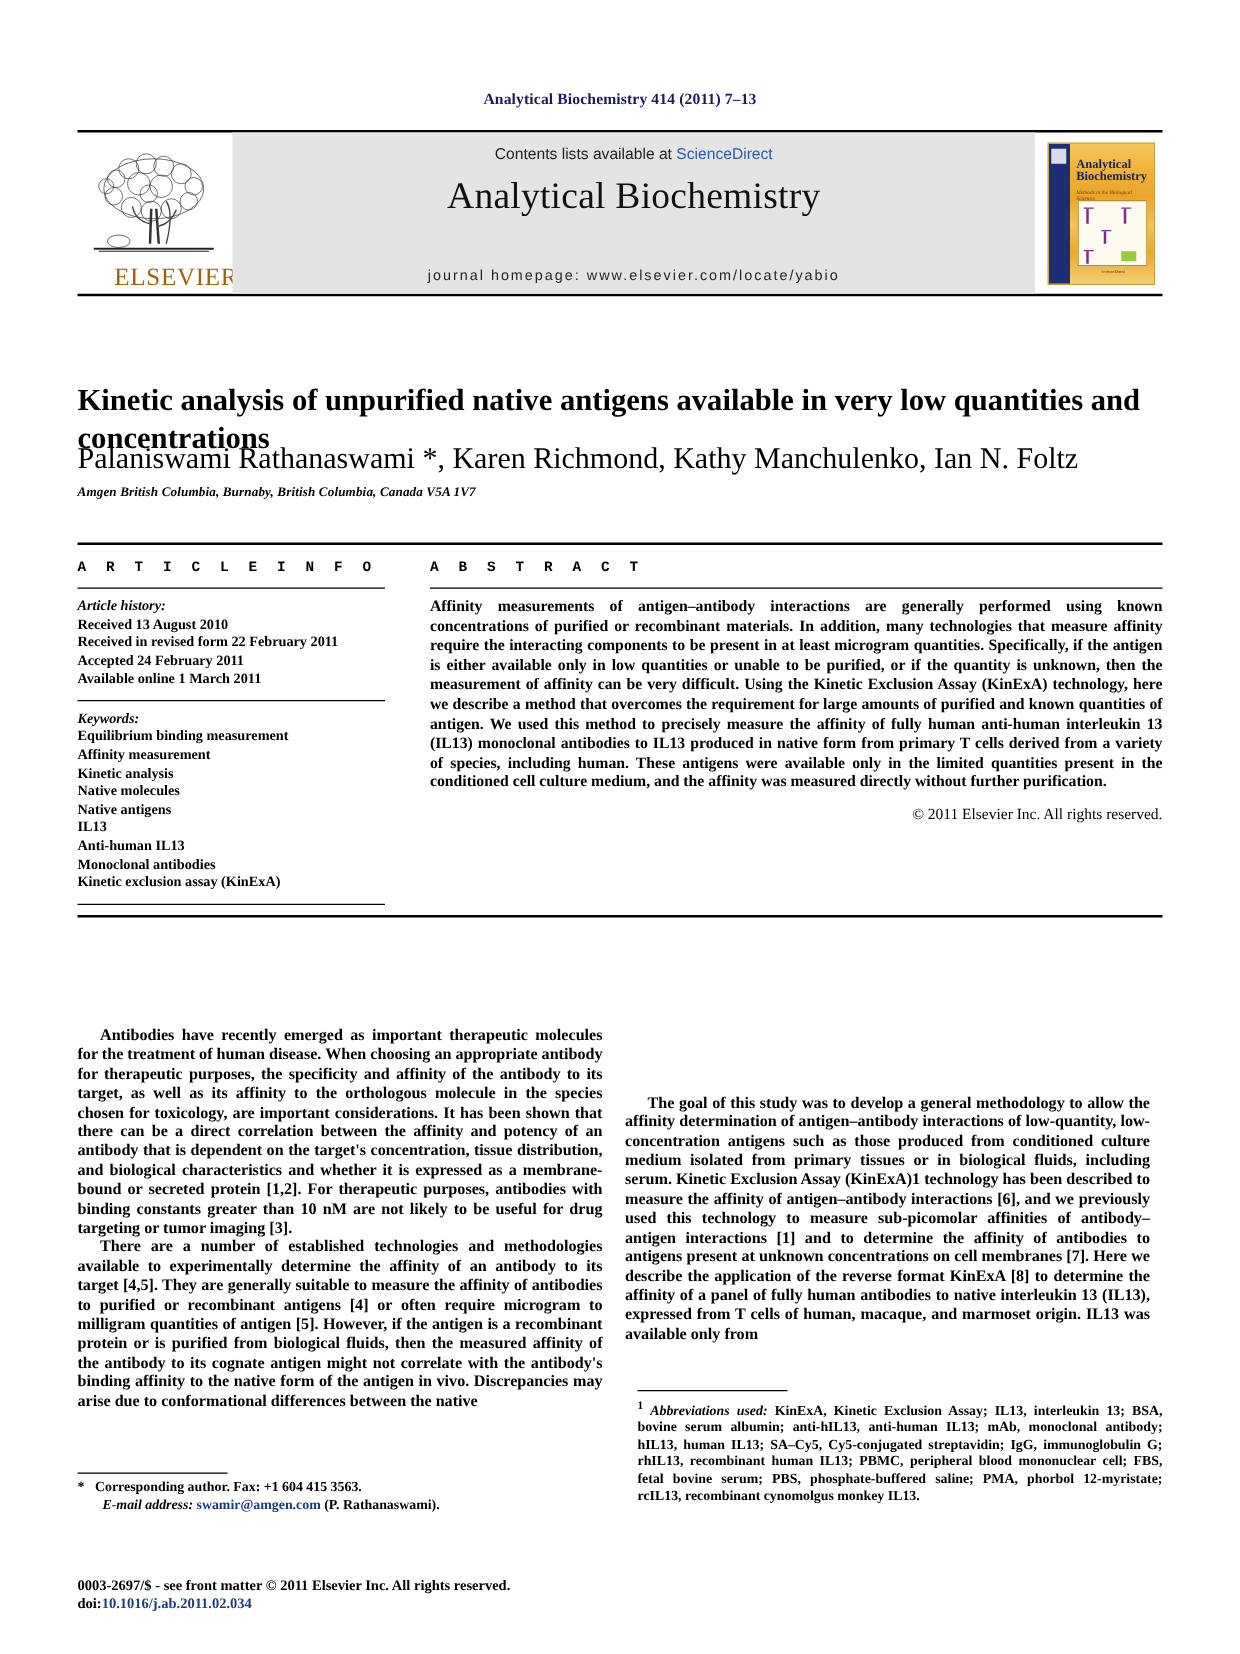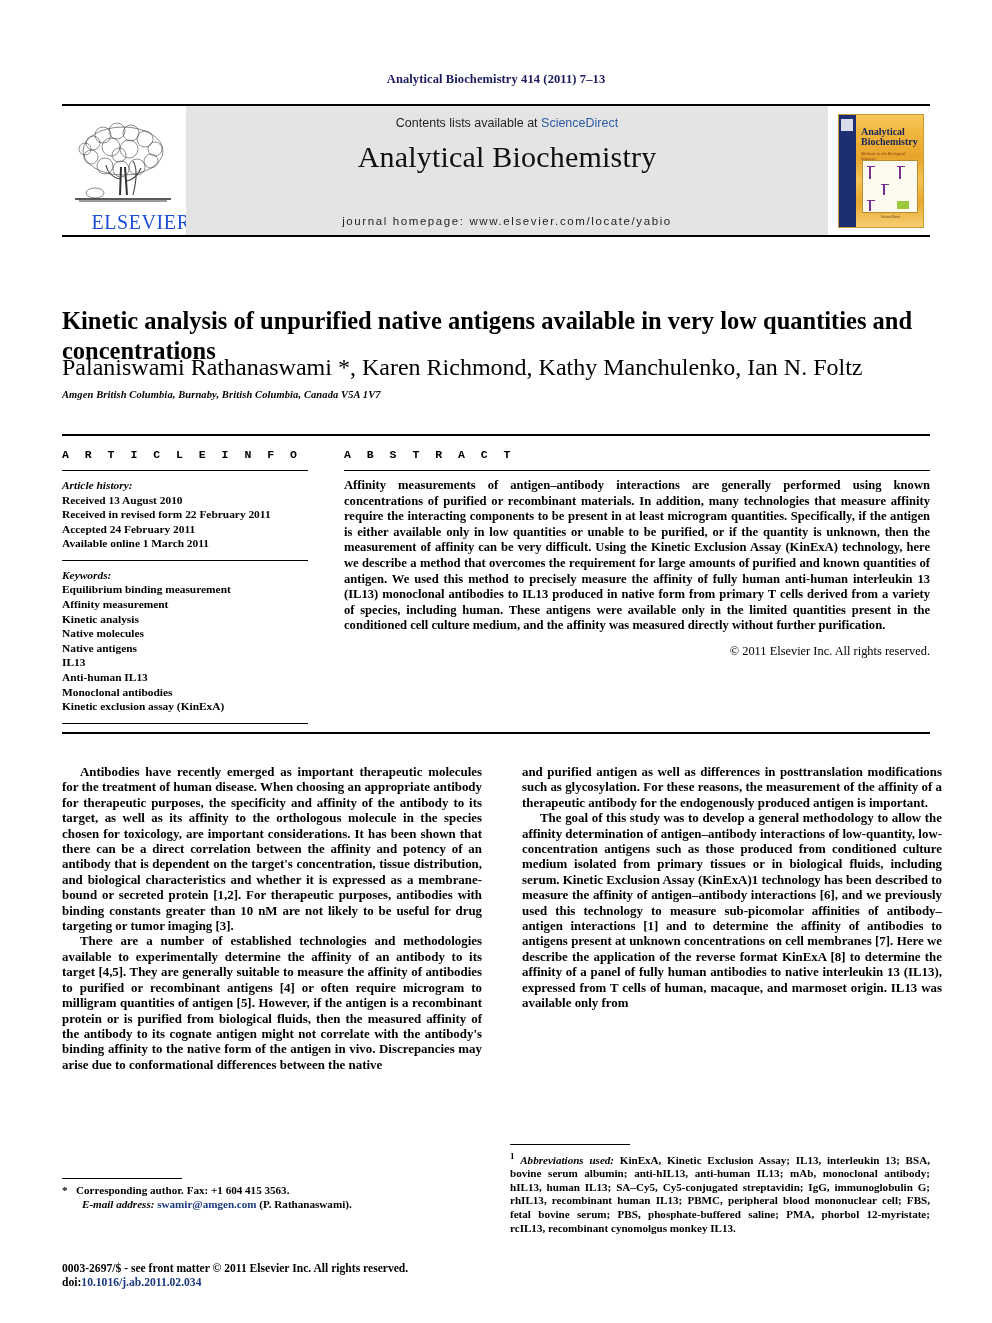--- a/index.html
+++ b/index.html
@@ -64,21 +64,21 @@
     align-items: center;
     justify-content: flex-end;
     padding-bottom: 3px;
     box-sizing: border-box;
   }
   .tree-svg { display: block; }
   .elsevier-word {
     font-family: "Liberation Serif", serif;
     font-size: 20px;
     letter-spacing: 0.6px;
-    color: #1d4ed8;
+    color: #a16207;
     line-height: 1;
     margin-top: -1px;
     margin-left: 36px;
   }
   .grey-band {
     flex: 1 1 auto;
     background: #e4e4e4;
     position: relative;
     margin-left: 2px;
   }
@@ -282,21 +282,22 @@
   }
 
   
   .cols {
     position: absolute;
     left: 62px;
     top: 765px;
     width: 868px;
     height: 420px;
     display: flex;
-    gap: 40px;
+    gap: 18px;
+    align-items: center;
   }
   .col {
     width: 420px;
     flex: 0 0 420px;
   }
   .col p {
     margin: 0;
     font-size: 12.9px;
     line-height: 15.4px;
     text-align: justify;
@@ -312,21 +313,20 @@
     position: absolute;
     left: 62px;
     top: 1178px;
     width: 420px;
   }
   .fn-right {
     position: absolute;
     left: 510px;
     top: 1112px;
     width: 420px;
-    margin-top: 32px;
   }
   .fn-rule {
     width: 120px;
     border-top: 1px solid #000;
     margin-bottom: 5px;
   }
   .fn-text {
     font-size: 11.1px;
     line-height: 13.6px;
     font-weight: bold;
@@ -467,21 +467,20 @@
 
     </div>
   </div>
 
   <div class="cols">
     <div class="col">
       <p>Antibodies have recently emerged as important therapeutic molecules for the treatment of human disease. When choosing an appropriate antibody for therapeutic purposes, the specificity and affinity of the antibody to its target, as well as its affinity to the orthologous molecule in the species chosen for toxicology, are important considerations. It has been shown that there can be a direct correlation between the affinity and potency of an antibody that is dependent on the target's concentration, tissue distribution, and biological characteristics and whether it is expressed as a membrane-bound or secreted protein [1,2]. For therapeutic purposes, antibodies with binding constants greater than 10 nM are not likely to be useful for drug targeting or tumor imaging [3].</p>
       <p>There are a number of established technologies and methodologies available to experimentally determine the affinity of an antibody to its target [4,5]. They are generally suitable to measure the affinity of antibodies to purified or recombinant antigens [4] or often require microgram to milligram quantities of antigen [5]. However, if the antigen is a recombinant protein or is purified from biological fluids, then the measured affinity of the antibody to its cognate antigen might not correlate with the antibody's binding affinity to the native form of the antigen in vivo. Discrepancies may arise due to conformational differences between the native</p>
     </div>
     <div class="col">
-      <p class="noindent">and purified antigen as well as differences in posttranslation modifications such as glycosylation. For these reasons, the measurement of the affinity of a therapeutic antibody for the endogenously produced antigen is important.</p>
       <p>The goal of this study was to develop a general methodology to allow the affinity determination of antigen–antibody interactions of low-quantity, low-concentration antigens such as those produced from conditioned culture medium isolated from primary tissues or in biological fluids, including serum. Kinetic Exclusion Assay (KinExA)1 technology has been described to measure the affinity of antigen–antibody interactions [6], and we previously used this technology to measure sub-picomolar affinities of antibody–antigen interactions [1] and to determine the affinity of antibodies to antigens present at unknown concentrations on cell membranes [7]. Here we describe the application of the reverse format KinExA [8] to determine the affinity of a panel of fully human antibodies to native interleukin 13 (IL13), expressed from T cells of human, macaque, and marmoset origin. IL13 was available only from</p>
     </div>
   </div>
 
   <div class="fn-left">
     <div class="fn-rule"></div>
     <div class="fn-text">
       <span class="indent-star">*</span><span>Corresponding author. Fax: +1 604 415 3563.</span><br>
       <span style="display:inline-block;width:20px;"></span><span class="fn-ital">E-mail address:</span>
       <span class="mail">swamir@amgen.com</span>

